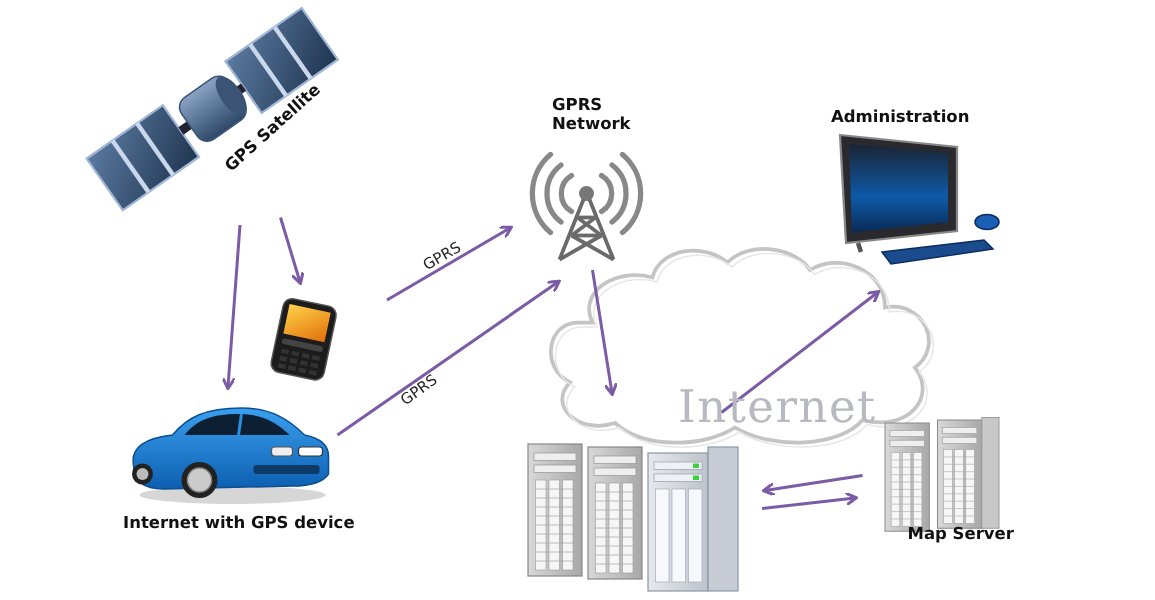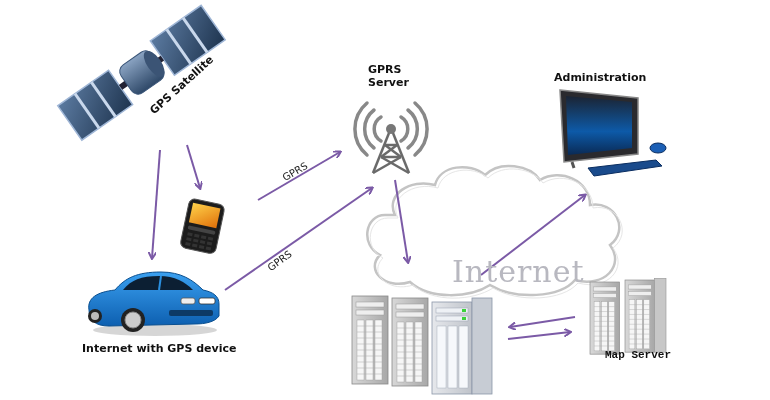--- a/index.html
+++ b/index.html
@@ -198,25 +198,25 @@
   </svg>
 
   
   <div class="label" style="left:156px; top:104px; transform: rotate(-42deg); transform-origin:left bottom; font-size:11px;">GPS Satellite</div>
 
 
   <div class="label" style="left:82px; top:342px;">Internet with GPS device</div>
 
   <div class="label" style="left:368px; top:63px;">
     <div>GPRS</div>
-    <div>Server</div>
+    <div>Network</div>
   </div>
 
   <div class="internet-text" style="left:452px; top:254px;">Internet</div>
 
 
   <div class="label" style="left:554px; top:71px;">Administration</div>
 
-  <div class="label" style="left:605px; top:349px;font-family:Liberation Mono, monospace;">Map Server</div>
+  <div class="label" style="left:605px; top:349px;">Map Server</div>
 
   <div class="edge-label" style="left:286px; top:172px; transform: rotate(-30deg);">GPRS</div>
   <div class="edge-label" style="left:272px; top:262px; transform: rotate(-36deg);">GPRS</div>
 </div>
 
 </body></html>

